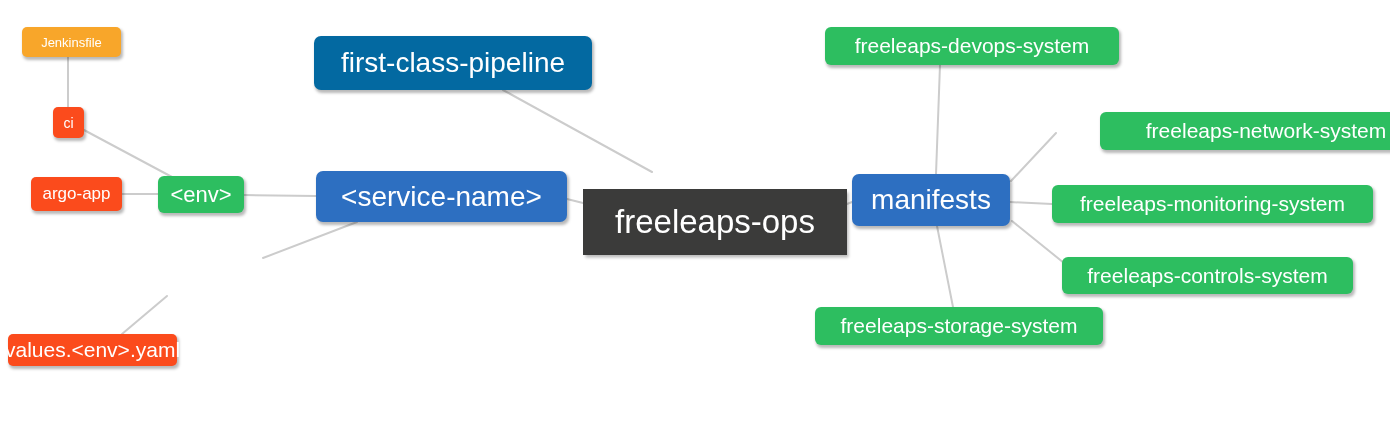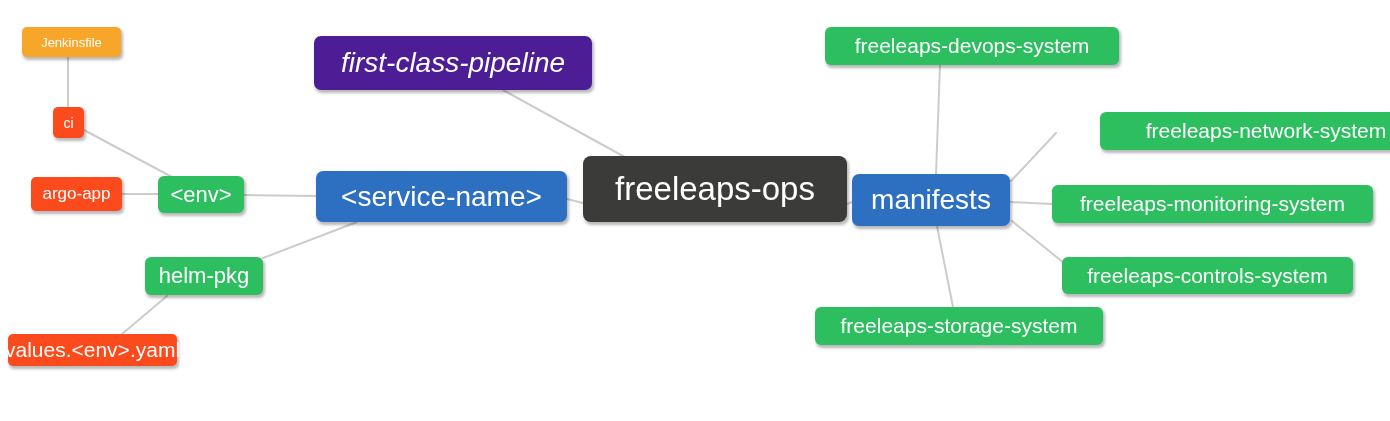--- a/index.html
+++ b/index.html
@@ -62,33 +62,30 @@
     </div>
     <div class="node" style="left: 53px; top: 107px; width: 31px; height: 31px; font-size: 14px; border-radius: 5px; background: rgb(251, 75, 28); color: rgb(255, 255, 255);">
       <span>ci</span>
     </div>
     <div class="node" style="left: 31px; top: 177px; width: 91px; height: 34px; font-size: 17px; border-radius: 5px; background: rgb(251, 75, 28); color: rgb(255, 255, 255);">
       <span>argo-app</span>
     </div>
     <div class="node" style="left: 158px; top: 176px; width: 86px; height: 37px; font-size: 22px; border-radius: 6px; background: rgb(45, 190, 96); color: rgb(255, 255, 255);">
       <span>&lt;env&gt;</span>
     </div>
-    <div class="node" style="left: 145px; top: 257px; width: 118px; height: 38px; font-size: 22px; border-radius: 6px; background: rgb(45, 190, 96); color: rgb(255, 255, 255);">
-      <span>helm-pkg</span>
-    </div>
     <div class="node" style="left: 8px; top: 334px; width: 169px; height: 32px; font-size: 21px; border-radius: 5px; background: rgb(251, 75, 28); color: rgb(255, 255, 255);">
       <span>values.&lt;env&gt;.yaml</span>
     </div>
-    <div class="node" style="left: 314px; top: 36px; width: 278px; height: 54px; font-size: 28px; border-radius: 7px; background: #4c1d95; color: rgb(255, 255, 255); font-style: italic;">
+    <div class="node" style="left: 314px; top: 36px; width: 278px; height: 54px; font-size: 28px; border-radius: 7px; background: #0369a1; color: rgb(255, 255, 255);">
       <span>first-class-pipeline</span>
     </div>
     <div class="node" style="left: 316px; top: 171px; width: 251px; height: 51px; font-size: 28px; border-radius: 7px; background: rgb(45, 111, 193); color: rgb(255, 255, 255);">
       <span>&lt;service-name&gt;</span>
     </div>
-    <div class="node" style="left: 583px; top: 156px; width: 264px; height: 66px; font-size: 33px; border-radius: 8px; background: rgb(59, 59, 58); color: rgb(255, 255, 255);">
+    <div class="node" style="left: 583px; top: 189px; width: 264px; height: 66px; font-size: 33px; border-radius: 0; background: rgb(59, 59, 58); color: rgb(255, 255, 255);">
       <span>freeleaps-ops</span>
     </div>
     <div class="node" style="left: 852px; top: 174px; width: 158px; height: 52px; font-size: 28px; border-radius: 7px; background: rgb(45, 111, 193); color: rgb(255, 255, 255);">
       <span>manifests</span>
     </div>
     <div class="node" style="left: 825px; top: 27px; width: 294px; height: 38px; font-size: 21px; border-radius: 6px; background: rgb(45, 190, 96); color: rgb(255, 255, 255);">
       <span>freeleaps-devops-system</span>
     </div>
     <div class="node" style="left: 1056px; top: 112px; width: 332px; height: 38px; font-size: 21px; border-radius: 6px; background: rgb(45, 190, 96); color: rgb(255, 255, 255); margin-left: 44px;">
       <span>freeleaps-network-system</span>

